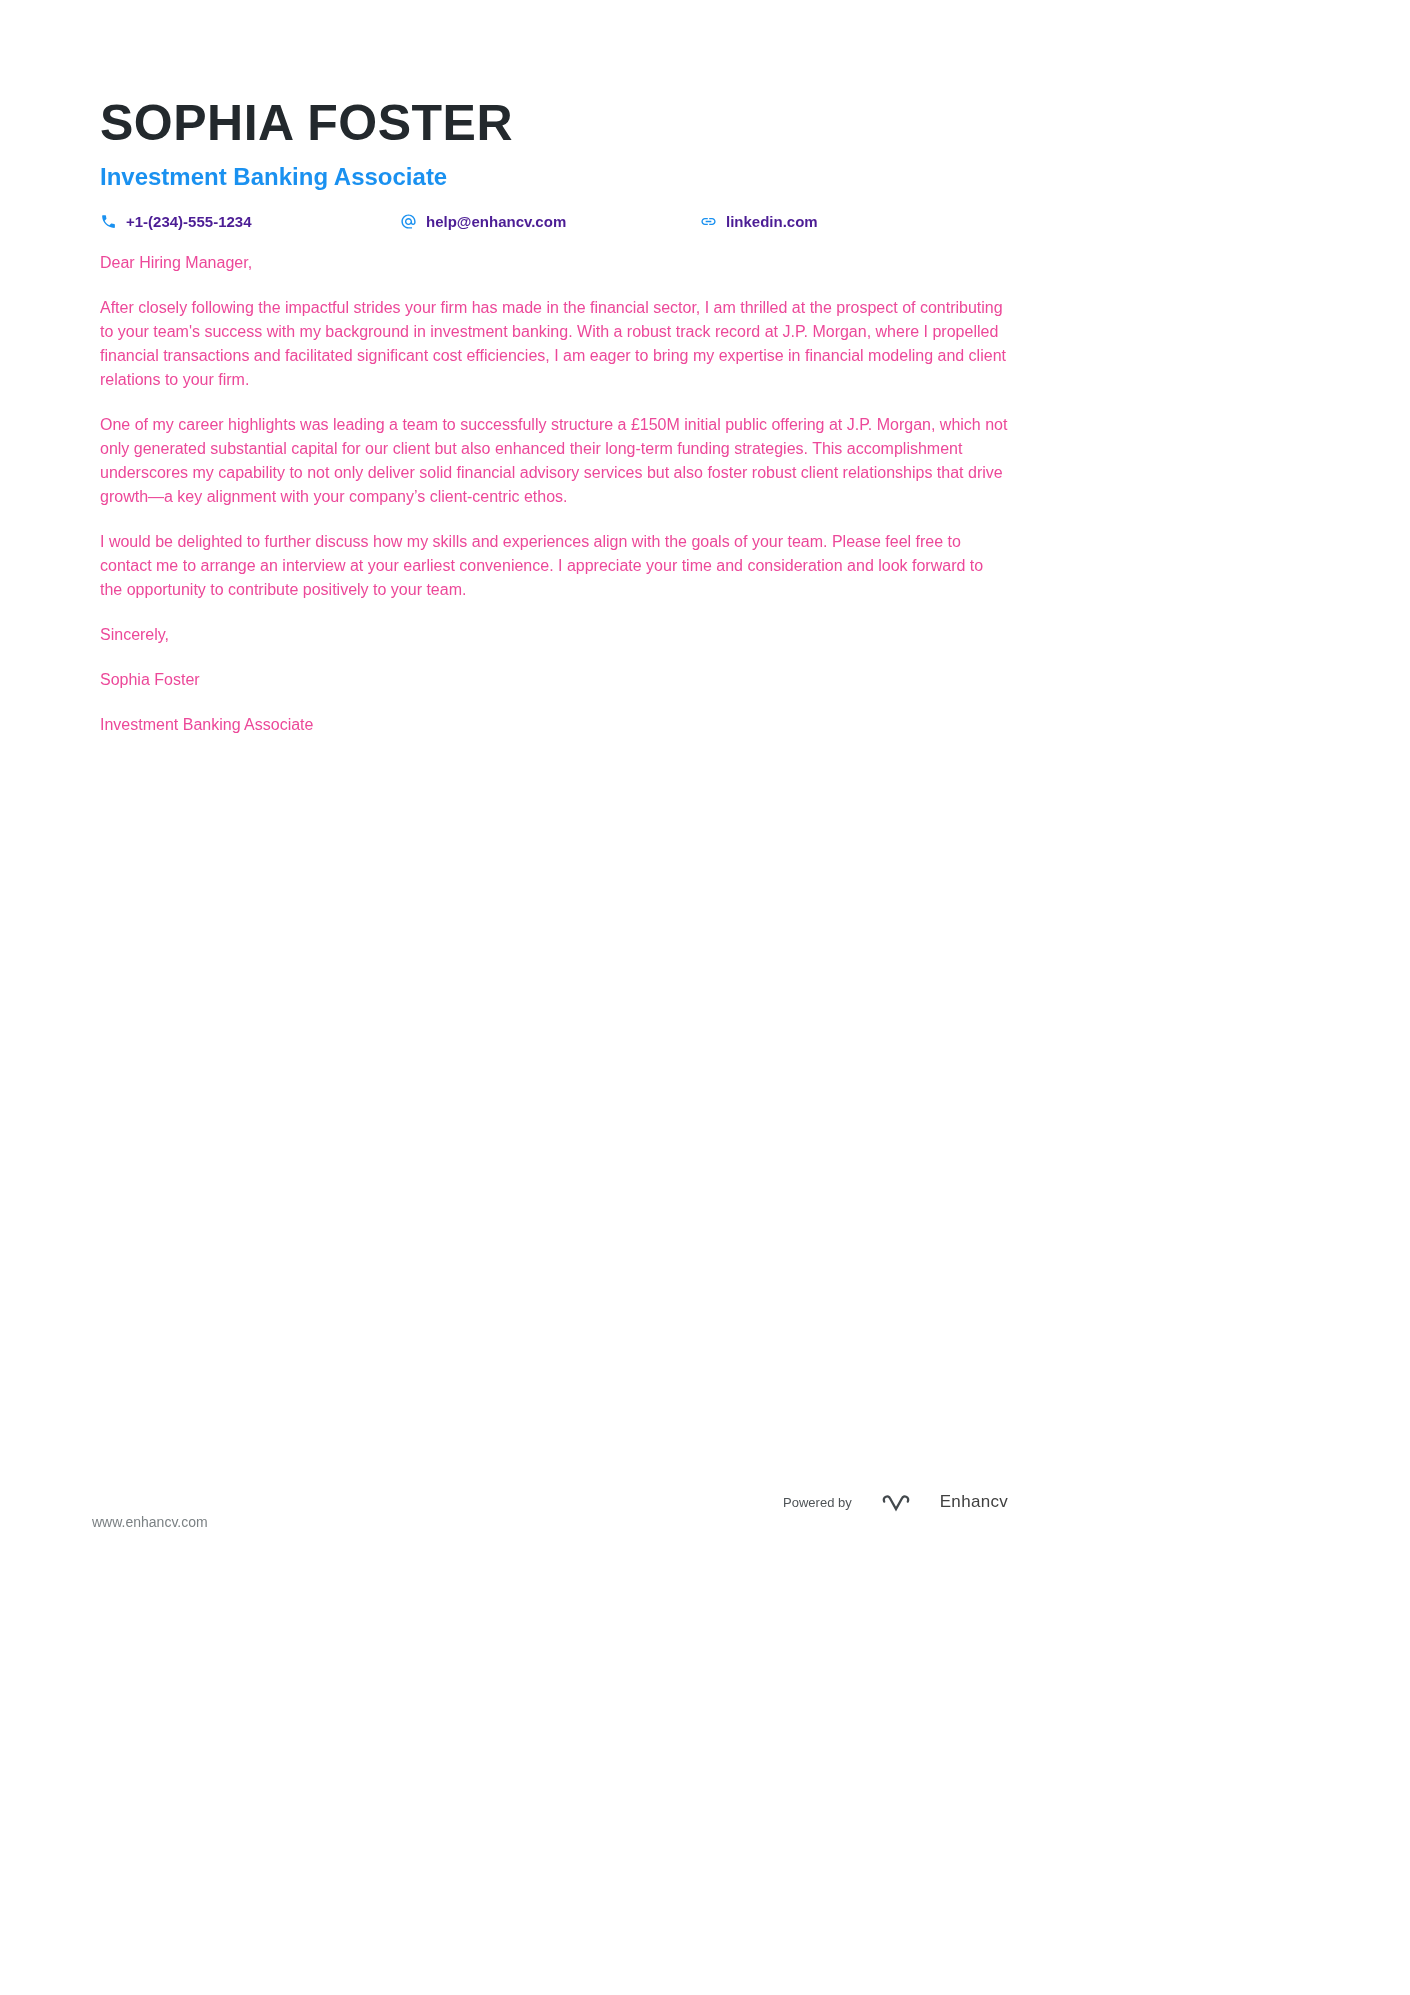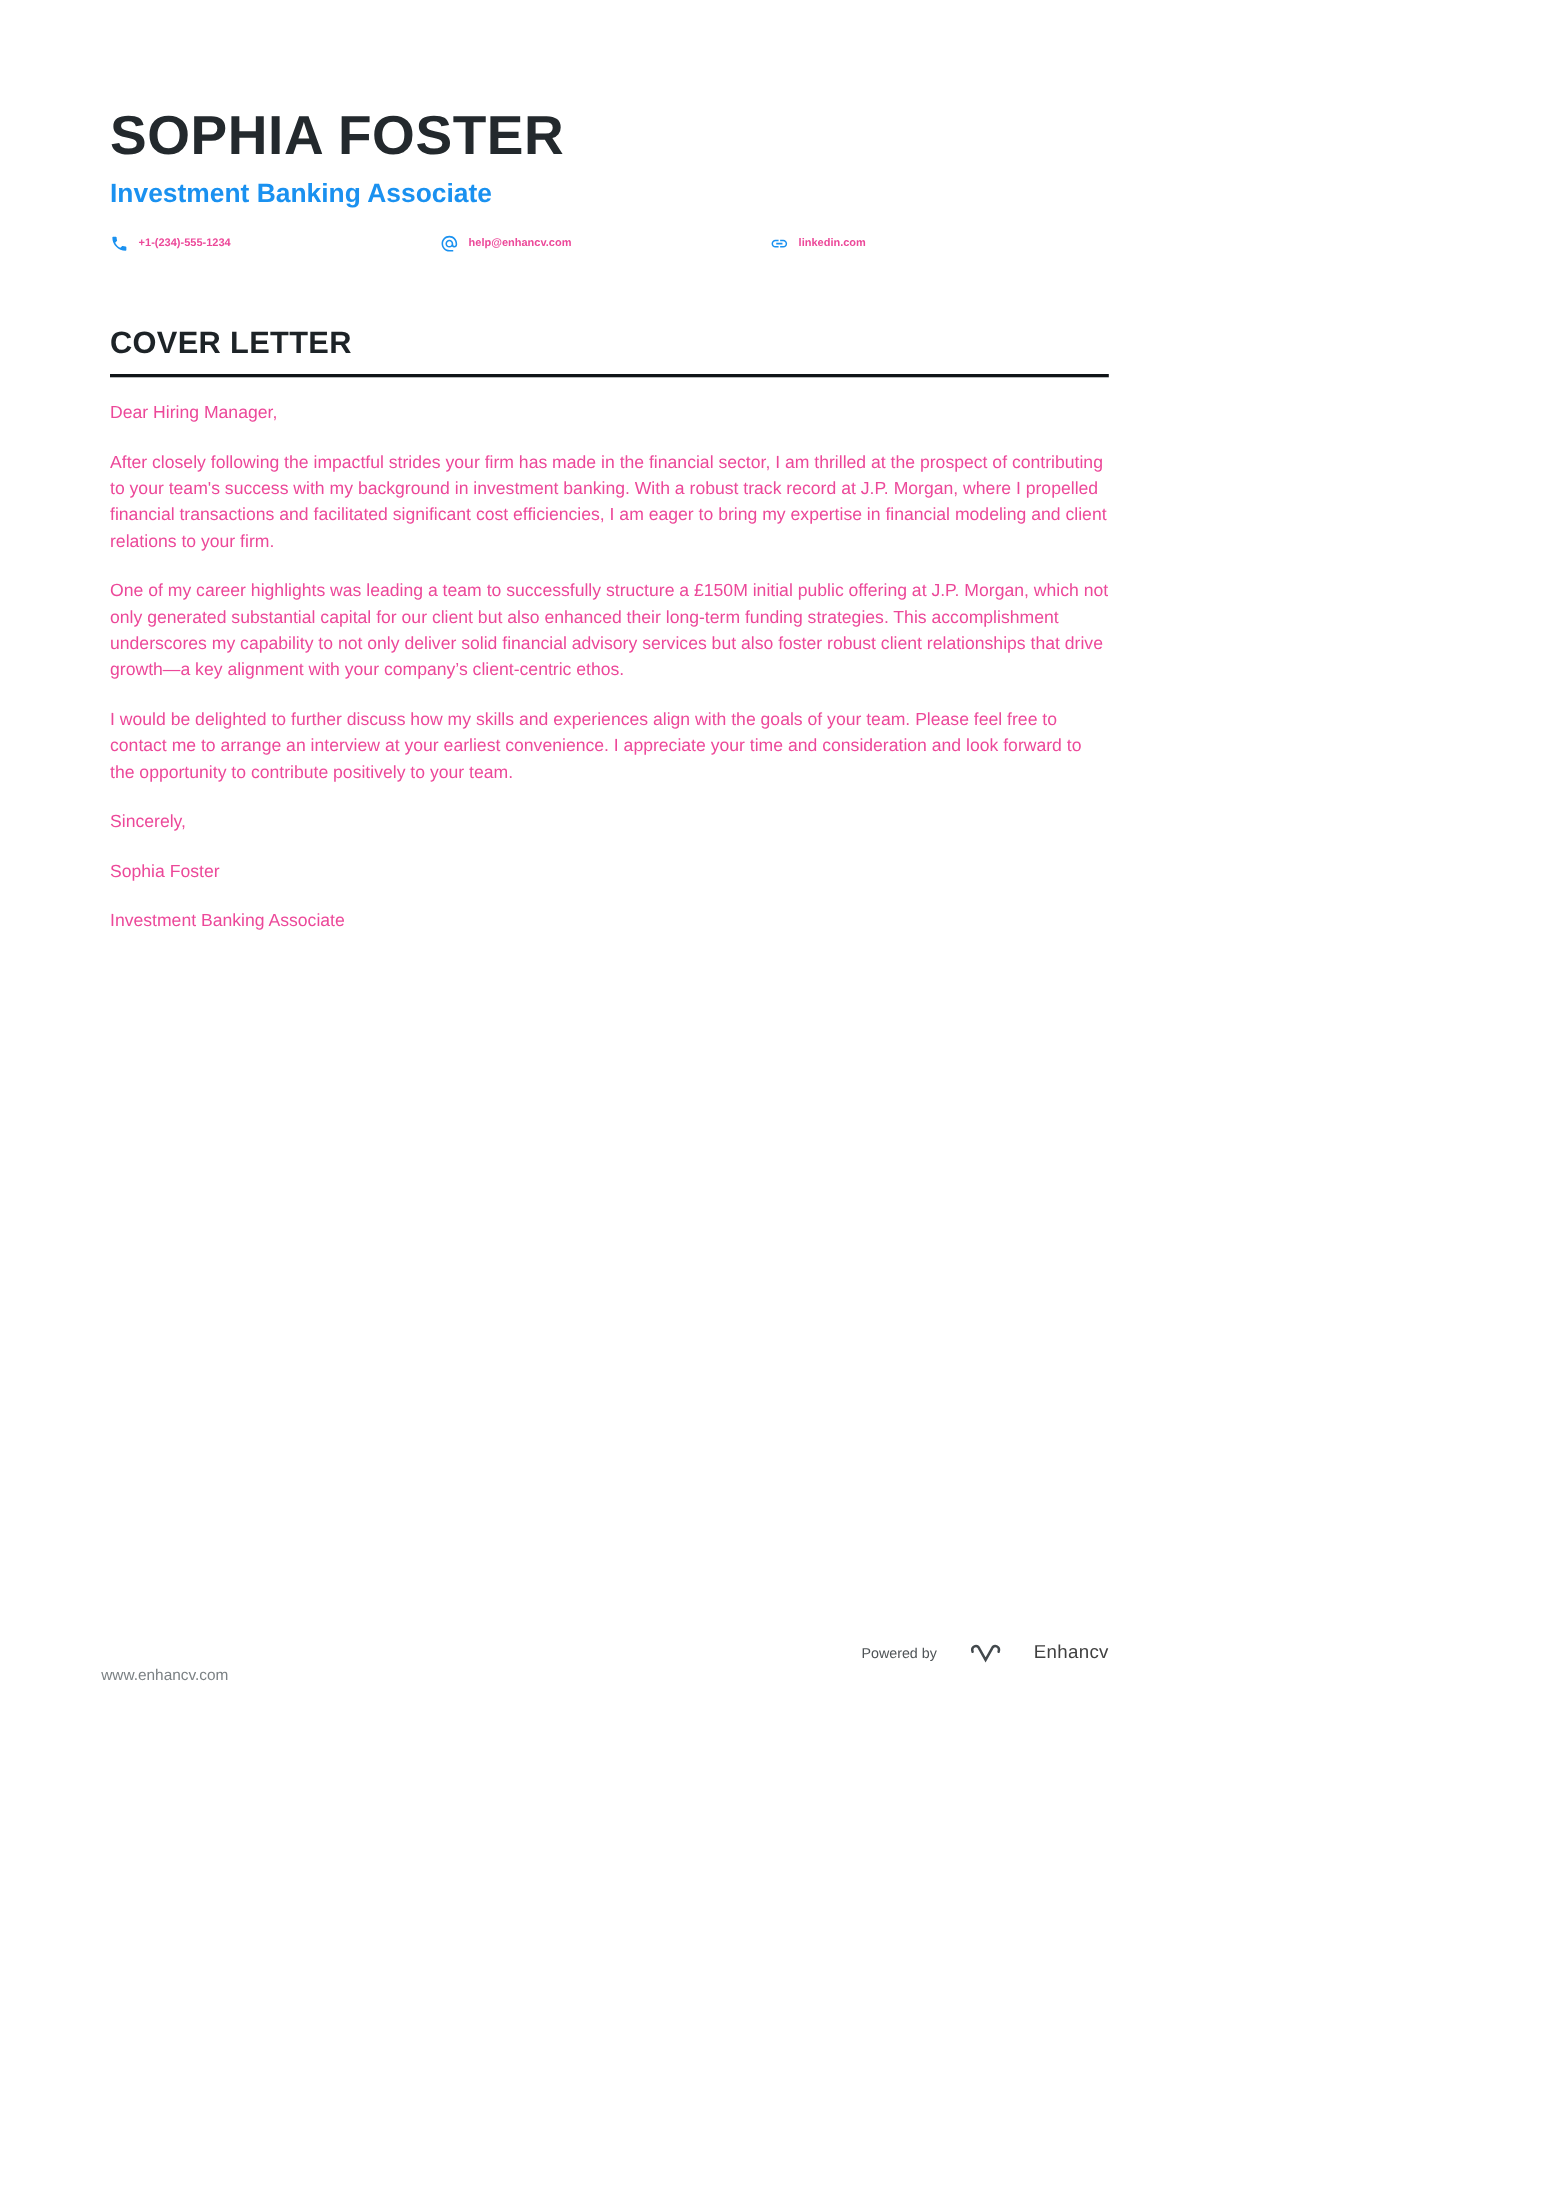--- a/index.html
+++ b/index.html
@@ -30,23 +30,23 @@
     color: #1a91f0;
   }
 
   .contact-rows { margin-top: 22px; }
   .contact-row { display: flex; align-items: center; }
   .contact-row + .contact-row { margin-top: 14px; }
   .contact-item {
     display: flex;
     align-items: center;
     gap: 9px;
-    font-size: 10px;
+    font-size: 15px;
     font-weight: 700;
-    color: #ec4899;
+    color: #4c1d95;
   }
   .contact-item.col { width: 300px; flex: 0 0 300px; }
   .icon { display: inline-flex; width: 17px; height: 17px; flex: 0 0 17px; }
   .icon svg { width: 100%; height: 100%; fill: #1a91f0; }
 
   .section-heading {
     margin: 66px 0 0 0;
     font-size: 28px;
     font-weight: 800;
     color: #1d2327;
@@ -118,21 +118,20 @@
             </span>
             <span>linkedin.com</span>
           </div>
 
         </div>
 
       </div>
     </header>
 
     <section>
-      <h2 class="section-heading">COVER LETTER</h2>
 
       <div class="letter">
         <p>Dear Hiring Manager,</p>
         <p>After closely following the impactful strides your firm has made in the financial sector, I am thrilled at the prospect of contributing to your team's success with my background in investment banking. With a robust track record at J.P. Morgan, where I propelled financial transactions and facilitated significant cost efficiencies, I am eager to bring my expertise in financial modeling and client relations to your firm.</p>
         <p>One of my career highlights was leading a team to successfully structure a £150M initial public offering at J.P. Morgan, which not only generated substantial capital for our client but also enhanced their long-term funding strategies. This accomplishment underscores my capability to not only deliver solid financial advisory services but also foster robust client relationships that drive growth—a key alignment with your company’s client-centric ethos.</p>
         <p>I would be delighted to further discuss how my skills and experiences align with the goals of your team. Please feel free to contact me to arrange an interview at your earliest convenience. I appreciate your time and consideration and look forward to the opportunity to contribute positively to your team.</p>
         <p>Sincerely,</p>
         <p>Sophia Foster</p>
         <p>Investment Banking Associate</p>
       </div>

